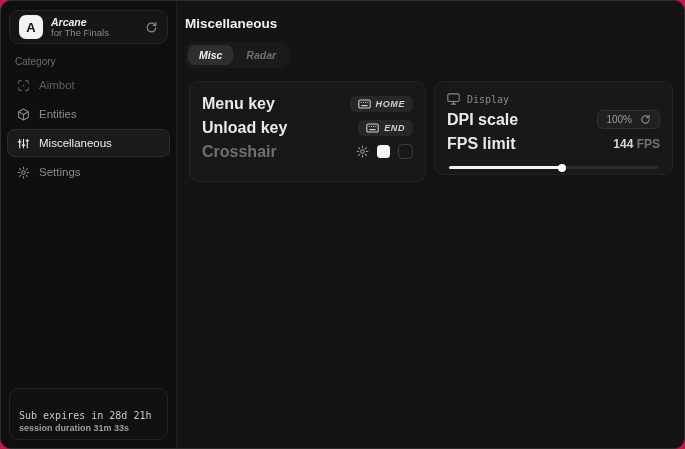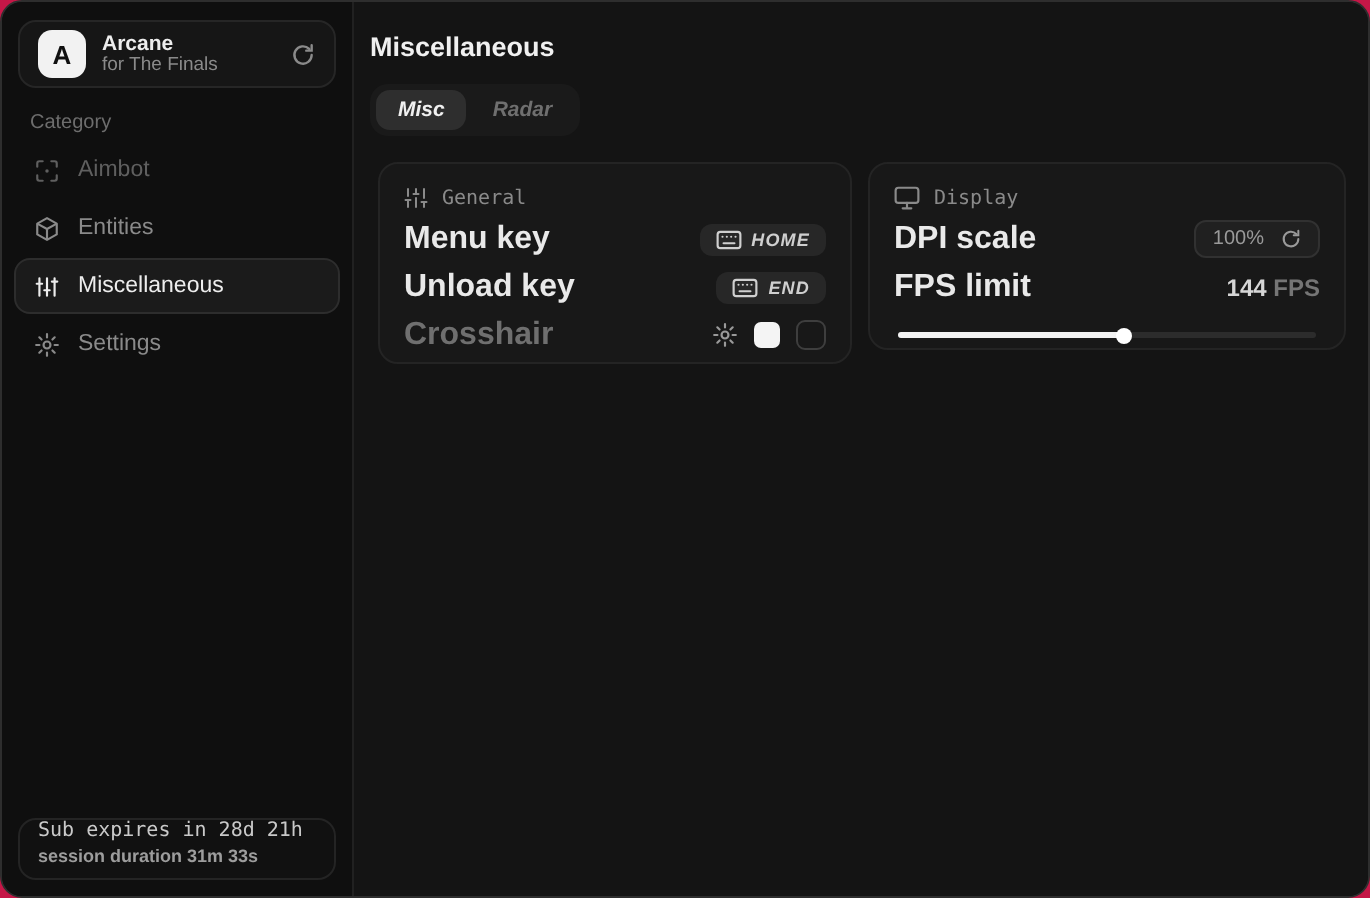--- a/index.html
+++ b/index.html
@@ -13,37 +13,37 @@
   .sidebar { position:absolute; left:0; top:0; bottom:0; width:176px;
              background:#0f0f0f; border-right:1px solid #212121; }
 
   .app-card { position:absolute; left:8px; top:9px; width:159px; height:34px;
               border-radius:9px; background:#161616; border:1px solid #262626;
               display:flex; align-items:center; padding:0 9px; gap:8px; }
   .logo { width:24px; height:24px; border-radius:7px; background:#f2f2f2;
           color:#101010; font-weight:700; font-size:13px; display:flex;
           align-items:center; justify-content:center; flex:0 0 auto; }
   .app-meta { display:flex; flex-direction:column; line-height:1.15; }
-  .app-title { font-size:10.5px; font-weight:700; color:#ededed; }
+  .app-title { font-size:10.5px; font-weight:700; color:#ededed;font-style:italic; }
   .app-sub   { font-size:9.5px; color:#8a8a8a; }
   .refresh-btn { margin-left:auto; color:#8a8a8a; display:flex; }
 
   .category { position:absolute; left:14px; top:55px; font-size:10px; color:#6d6d6d; }
 
   .nav { position:absolute; left:6px; right:6px; top:70px; }
   .nav-item { display:flex; align-items:center; gap:9px; height:28px; padding:0 9px;
               border:1px solid transparent; border-radius:8px; color:#8a8a8a;
               font-size:11.5px; margin-bottom:1px; cursor:pointer; }
   .nav-item .nicon { display:flex; color:inherit; }
   .nav-item.dim { color:#5f5f5f; }
   .nav-item.active { background:#1b1b1b; border-color:#2d2d2d; color:#ededed; }
 
   .status-card { position:absolute; left:8px; bottom:8px; width:159px;
                  border-radius:9px; border:1px solid #242424; background:#111111;
-                 padding:0 9px 6px; }
+                 padding:21px 9px 6px; }
   .status-line1 { font-family:"DejaVu Sans Mono", monospace; font-size:10px; color:#c9c9c9; white-space:nowrap; }
   .status-line2 { font-size:9px; font-weight:700; color:#9d9d9d; margin-top:2px; }
 
   
   .main { position:absolute; left:176px; top:0; right:0; bottom:0; background:#141414; }
   .page-title { position:absolute; left:8px; top:15px; font-size:13.5px; font-weight:700; color:#f0f0f0; }
 
   .tabs { position:absolute; left:8px; top:41px; display:inline-flex; align-items:center;
           background:#1a1a1a; border-radius:9px; padding:3px; gap:2px; }
   .tab { font-size:10.5px; font-weight:600; padding:4px 11px; border-radius:7px;
@@ -167,29 +167,20 @@
   <div class="main">
 
     <div class="page-title">Miscellaneous</div>
 
     <div class="tabs">
       <div class="tab active">Misc</div>
       <div class="tab">Radar</div>
     </div>
 
     <div class="card card-general">
-      <div class="card-header">
-        <span>
-          <svg width="12" height="12" viewBox="0 0 24 24" fill="none" stroke="currentColor" stroke-width="2" stroke-linecap="round">
-            <path d="M4 21v-7M4 10V3M12 21v-9M12 8V3M20 21v-5M20 12V3"></path>
-            <path d="M1.5 14h5M9.5 8h5M17.5 16h5"></path>
-          </svg>
-        </span>
-        <span>General</span>
-      </div>
 
       <div class="row">
         <span class="row-label">Menu key</span>
         <span class="keybind">
           <span>
             <svg width="13" height="10" viewBox="0 0 24 18" fill="none" stroke="currentColor" stroke-width="2" stroke-linecap="round">
               <rect x="1.5" y="1.5" width="21" height="15" rx="2.5"></rect>
               <path d="M6 6h.01M10 6h.01M14 6h.01M18 6h.01M7 12h10"></path>
             </svg>
           </span>

